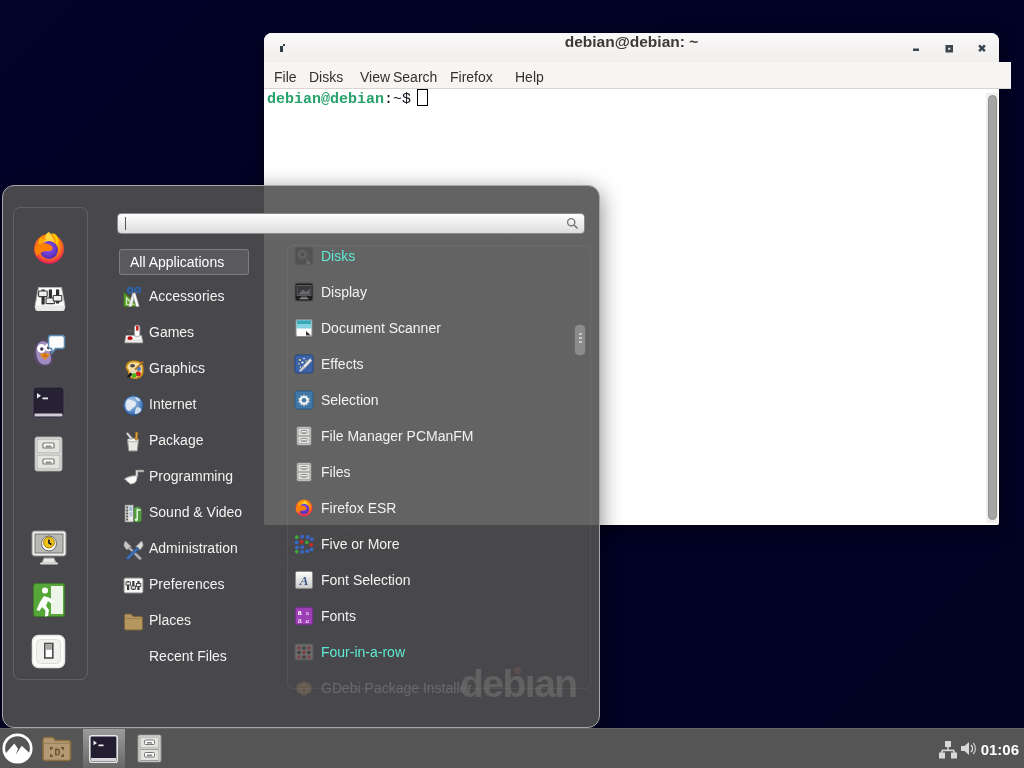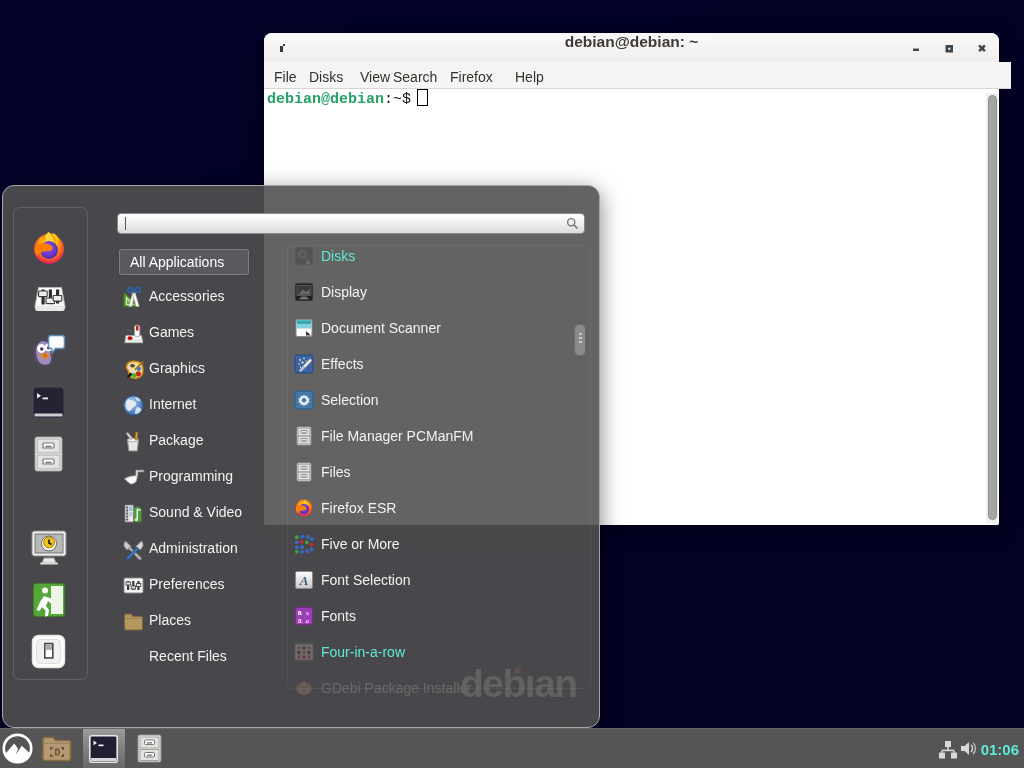--- a/index.html
+++ b/index.html
@@ -40,21 +40,21 @@
      border:1px solid rgba(255,255,255,0.22);border-radius:3px;}
   #allapps span{position:absolute;left:10px;top:4px;font-size:14px;color:#fff;}
   .catlabel{left:146px;font-size:14px;color:#f4f2ef;}
   .applabel{left:318px;font-size:14px;color:#f4f2ef;}
   .dim{color:#5eead4;}
   .dim2{color:#6a6a6a;}
   #appbox{left:284px;top:59px;width:302px;height:442px;border:1px solid rgba(255,255,255,0.06);border-radius:6px;}
   #mscroll{left:571px;top:138px;width:10px;height:30px;background:#8b8b8b;border:1px solid #6a6a6a;border-radius:5px;}
   
   #taskbar{left:0;top:728px;width:1024px;height:40px;background:#555555;border-top:1px solid #666;}
-  #clock{right:5px;top:12px;font-size:15px;font-weight:bold;color:#5eead4;}
+  #clock{right:5px;top:12px;font-size:15px;font-weight:bold;color:#ffffff;}
   #activebtn{left:83px;top:0;width:42px;height:40px;background:linear-gradient(#9b9b9b,#666);}
 </style>
 </head>
 <body>
 <div class="abs" id="wallpaper"></div>
 <div class="abs swoosh" style="left:150px;top:541px;width:300px;transform:rotate(-16deg);"></div>
 <div class="abs swoosh" style="left:185px;top:560px;width:200px;transform:rotate(-26deg);"></div>
 <div class="abs" id="wm">debıan<span class="tittle"></span></div>
 
 <div class="abs" id="term">

